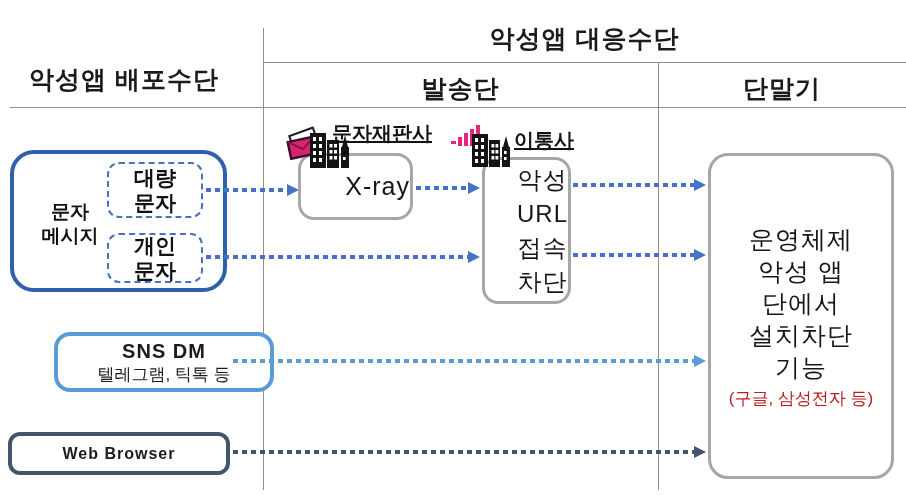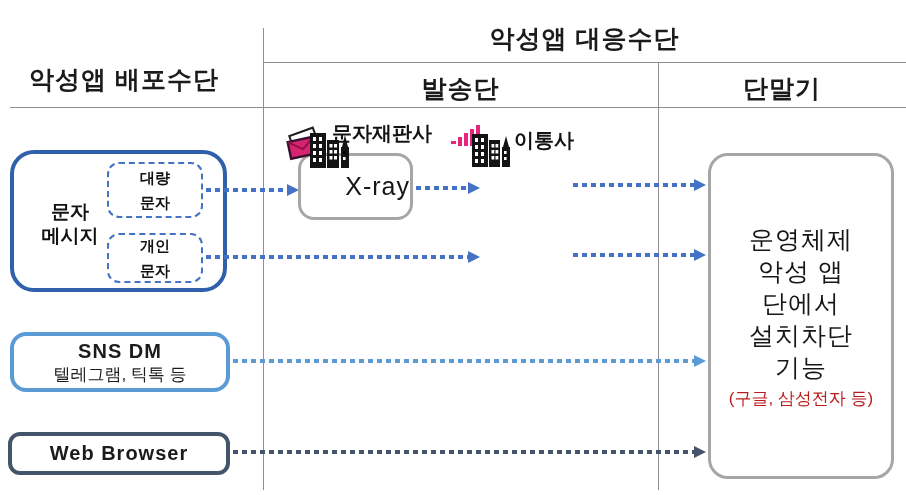--- a/index.html
+++ b/index.html
@@ -8,33 +8,33 @@
     font-family:"Liberation Sans","DejaVu Sans",sans-serif;color:#1b1b1b;
   }
   
   .vline{position:absolute;width:1px;background:#8f8f8f;}
   .hline{position:absolute;height:1px;background:#8f8f8f;}
   
   .hdr{position:absolute;font-weight:bold;font-size:25px;letter-spacing:1px;text-align:center;color:#1b1b1b;}
   
   .node{position:absolute;box-sizing:border-box;background:#fff;display:flex;flex-direction:column;align-items:center;justify-content:center;text-align:center;}
   .msg-group{border:4px solid #3060AC;border-radius:24px;}
-  .dashed{border:2.5px dashed #4472C4;border-radius:12px;font-weight:bold;font-size:15px;line-height:25px;color:#111;}
-  .sns{border:4px solid #5B9BD5;border-radius:16px;}
-  .web{border:4px solid #44546A;border-radius:12px;font-weight:bold;font-size:20px;letter-spacing:1px;}
+  .dashed{border:2.5px dashed #4472C4;border-radius:12px;font-weight:bold;font-size:21px;line-height:25px;color:#111;}
+  .sns{border:4px solid #5B9BD5;border-radius:16px;margin-left:44px;}
+  .web{border:4px solid #44546A;border-radius:12px;font-weight:bold;font-size:16px;letter-spacing:1px;}
   .gray{border:3px solid #A6A6A6;border-radius:16px;align-items:flex-end;}
   .os{border:3px solid #A6A6A6;border-radius:20px;}
   .msg-label{position:absolute;left:14px;top:46px;width:84px;text-align:center;font-weight:bold;font-size:19px;line-height:24px;color:#111;}
   .sns-title{font-weight:bold;font-size:20px;letter-spacing:1px;line-height:24px;}
   .sns-sub{font-size:17px;line-height:22px;margin-top:1px;}
   .xray-label{font-size:25px;letter-spacing:1px;color:#161616;}
   .url-lines{font-size:24px;line-height:34px;letter-spacing:1px;color:#161616;}
   .os-lines{font-size:25px;line-height:32px;letter-spacing:1px;color:#161616;}
   .os-note{font-size:17px;line-height:22px;margin-top:5px;color:#b91c1c;}
-  .provider{position:absolute;font-weight:bold;font-size:20px;color:#131313;z-index:3;}
+  .provider{position:absolute;font-weight:bold;font-size:20px;color:#131313;z-index:3;text-decoration:underline;}
   .icon{position:absolute;z-index:3;}
   
   .dot{position:absolute;height:4px;}
   .dot.b{background:repeating-linear-gradient(90deg,#4472C4 0 5px,transparent 5px 9px);}
   .dot.l{background:repeating-linear-gradient(90deg,#5B9BD5 0 5px,transparent 5px 9px);}
   .dot.d{background:repeating-linear-gradient(90deg,#44546A 0 5px,transparent 5px 9px);}
   .head{position:absolute;width:0;height:0;border-top:6px solid transparent;border-bottom:6px solid transparent;}
   .head.b{border-left:12px solid #4472C4;}
   .head.l{border-left:12px solid #5B9BD5;}
   .head.d{border-left:12px solid #44546A;}
@@ -145,20 +145,28 @@
       <rect x="41.5" y="32" width="2.8" height="3.5"></rect>
         <rect x="45.5" y="32" width="2.8" height="3.5"></rect>
     </g>
     <rect x="52" y="23" width="8" height="20" fill="#141414"></rect>
     <path d="M56 12 L59 23 L53 23 Z" fill="#141414"></path>
     <rect x="54" y="27" width="2.6" height="3" fill="#fff"></rect>
       <rect x="54" y="33" width="2.6" height="3" fill="#fff"></rect>
   </svg>
   <div class="provider" style="left:514px;top:119px;margin-top:8px;">이통사</div>
 
+  <div class="node gray" style="left:482px;top:157px;width:89px;height:147px;z-index:1;">
+    <div class="url-lines">
+      <div>악성</div>
+      <div>URL</div>
+      <div>접속</div>
+      <div>차단</div>
+    </div>
+  </div>
 
   <div class="node os" style="left:708px;top:153px;width:186px;height:326px;">
     <div class="os-lines">
       <div>운영체제</div>
       <div>악성 앱</div>
       <div>단에서</div>
       <div>설치차단</div>
       <div>기능</div>
     </div>
     <div class="os-note">(구글, 삼성전자 등)</div>

